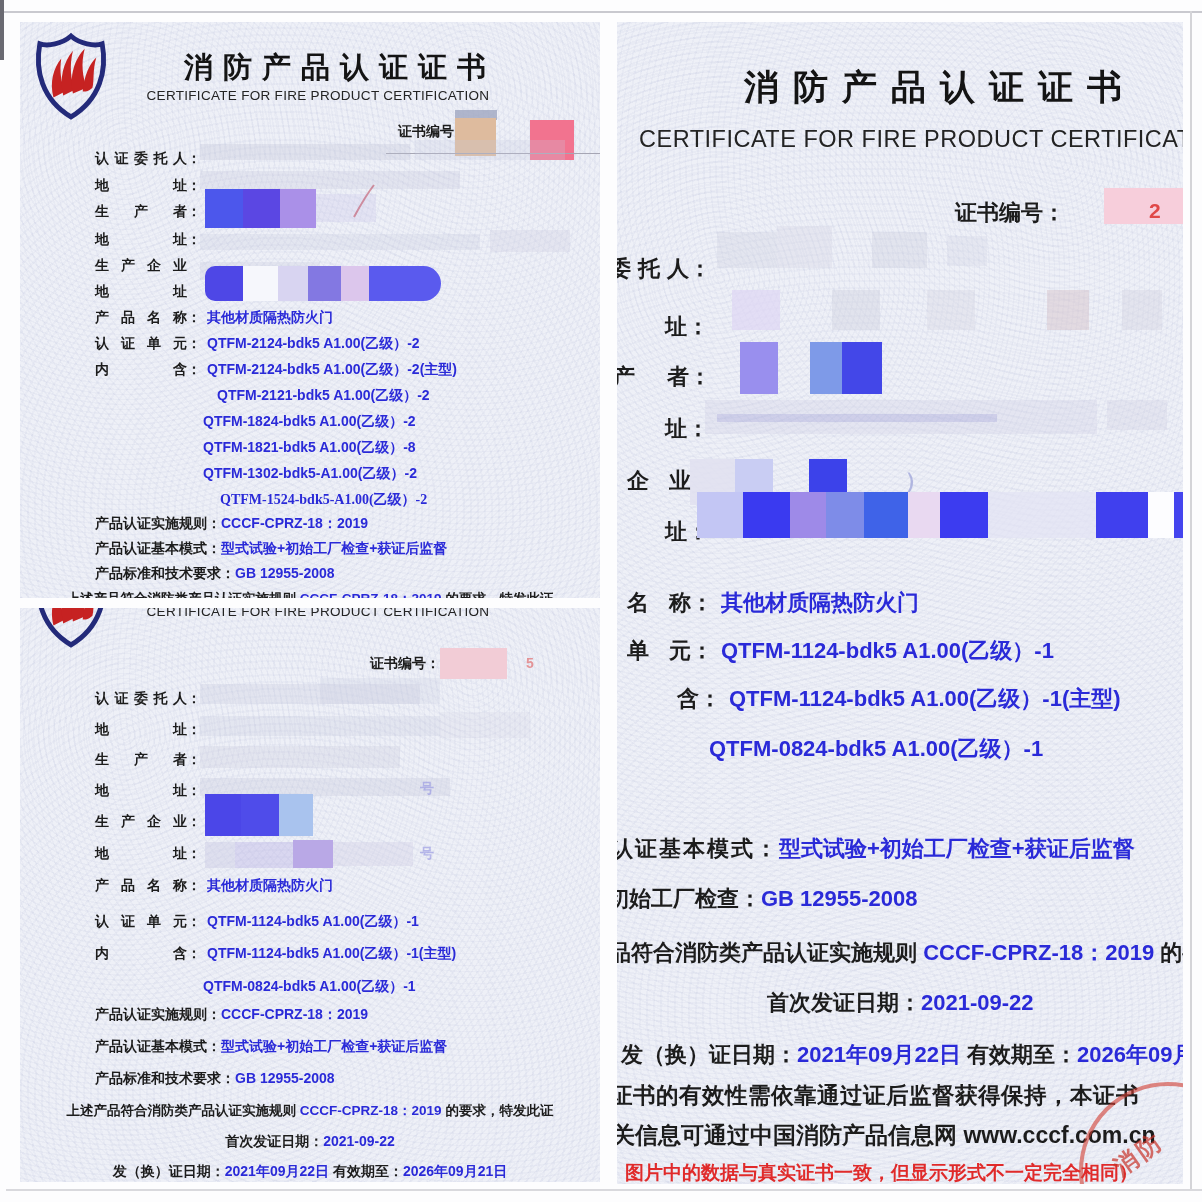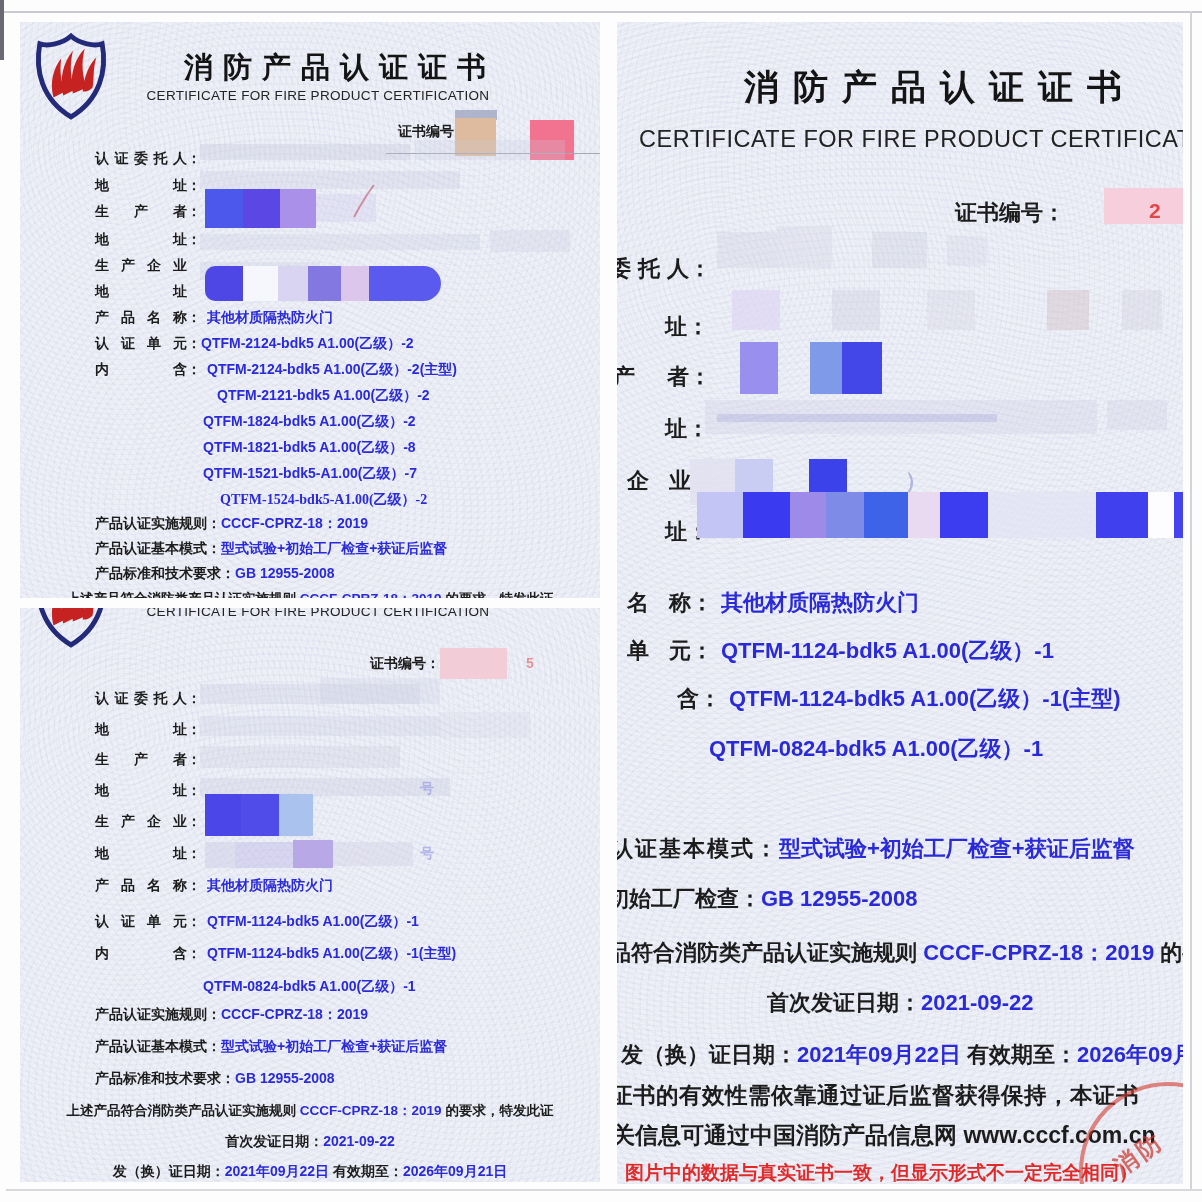--- a/index.html
+++ b/index.html
@@ -101,32 +101,32 @@
           <span>名</span>
           <span>称</span>
         </span><span class="lbl">：</span><span class="val" style="margin-left:6px;">其他材质隔热防火门</span>
     </div>
     <div class="rF" style="left:75px;top:313px;">
       <span class="jl jchars lbl" style="width:92px;">
           <span>认</span>
           <span>证</span>
           <span>单</span>
           <span>元</span>
-        </span><span class="lbl">：</span><span class="val" style="">QTFM-2124-bdk5 A1.00(乙级）-2</span>
+        </span><span class="lbl">：</span><span class="val" style="margin-left:6px;">QTFM-2124-bdk5 A1.00(乙级）-2</span>
     </div>
     <div class="rF" style="left:75px;top:339px;">
       <span class="jl jchars lbl" style="width:92px;">
           <span>内</span>
           <span>含</span>
         </span><span class="lbl">：</span><span class="val" style="margin-left:6px;">QTFM-2124-bdk5 A1.00(乙级）-2(主型)</span>
     </div>
     <div class="rF" style="left:197px;top:365px;"><span class="val">QTFM-2121-bdk5 A1.00(乙级）-2</span></div>
     <div class="rF" style="left:183px;top:391px;"><span class="val">QTFM-1824-bdk5 A1.00(乙级）-2</span></div>
     <div class="rF" style="left:183px;top:417px;"><span class="val">QTFM-1821-bdk5 A1.00(乙级）-8</span></div>
-    <div class="rF" style="left:183px;top:443px;"><span class="val">QTFM-1521-bdk5-A1.00(乙级）-7</span></div>
+    <div class="rF" style="left:183px;top:443px;"><span class="val">QTFM-1302-bdk5-A1.00(乙级）-2</span></div>
     <div class="rF" style="left:200px;top:469px;font-family:Liberation Serif, serif;"><span class="val">QTFM-1524-bdk5-A1.00(乙级）-2</span></div>
 
     <div class="rF" style="left:75px;top:493px;">
       <span class="lbl">产品认证实施规则：</span><span class="val">CCCF-CPRZ-18：2019</span>
     </div>
     <div class="rF" style="left:75px;top:518px;">
       <span class="lbl">产品认证基本模式：</span><span class="val">型式试验+初始工厂检查+获证后监督</span>
     </div>
     <div class="rF" style="left:75px;top:543px;">
       <span class="lbl">产品标准和技术要求：</span><span class="val">GB 12955-2008</span>

